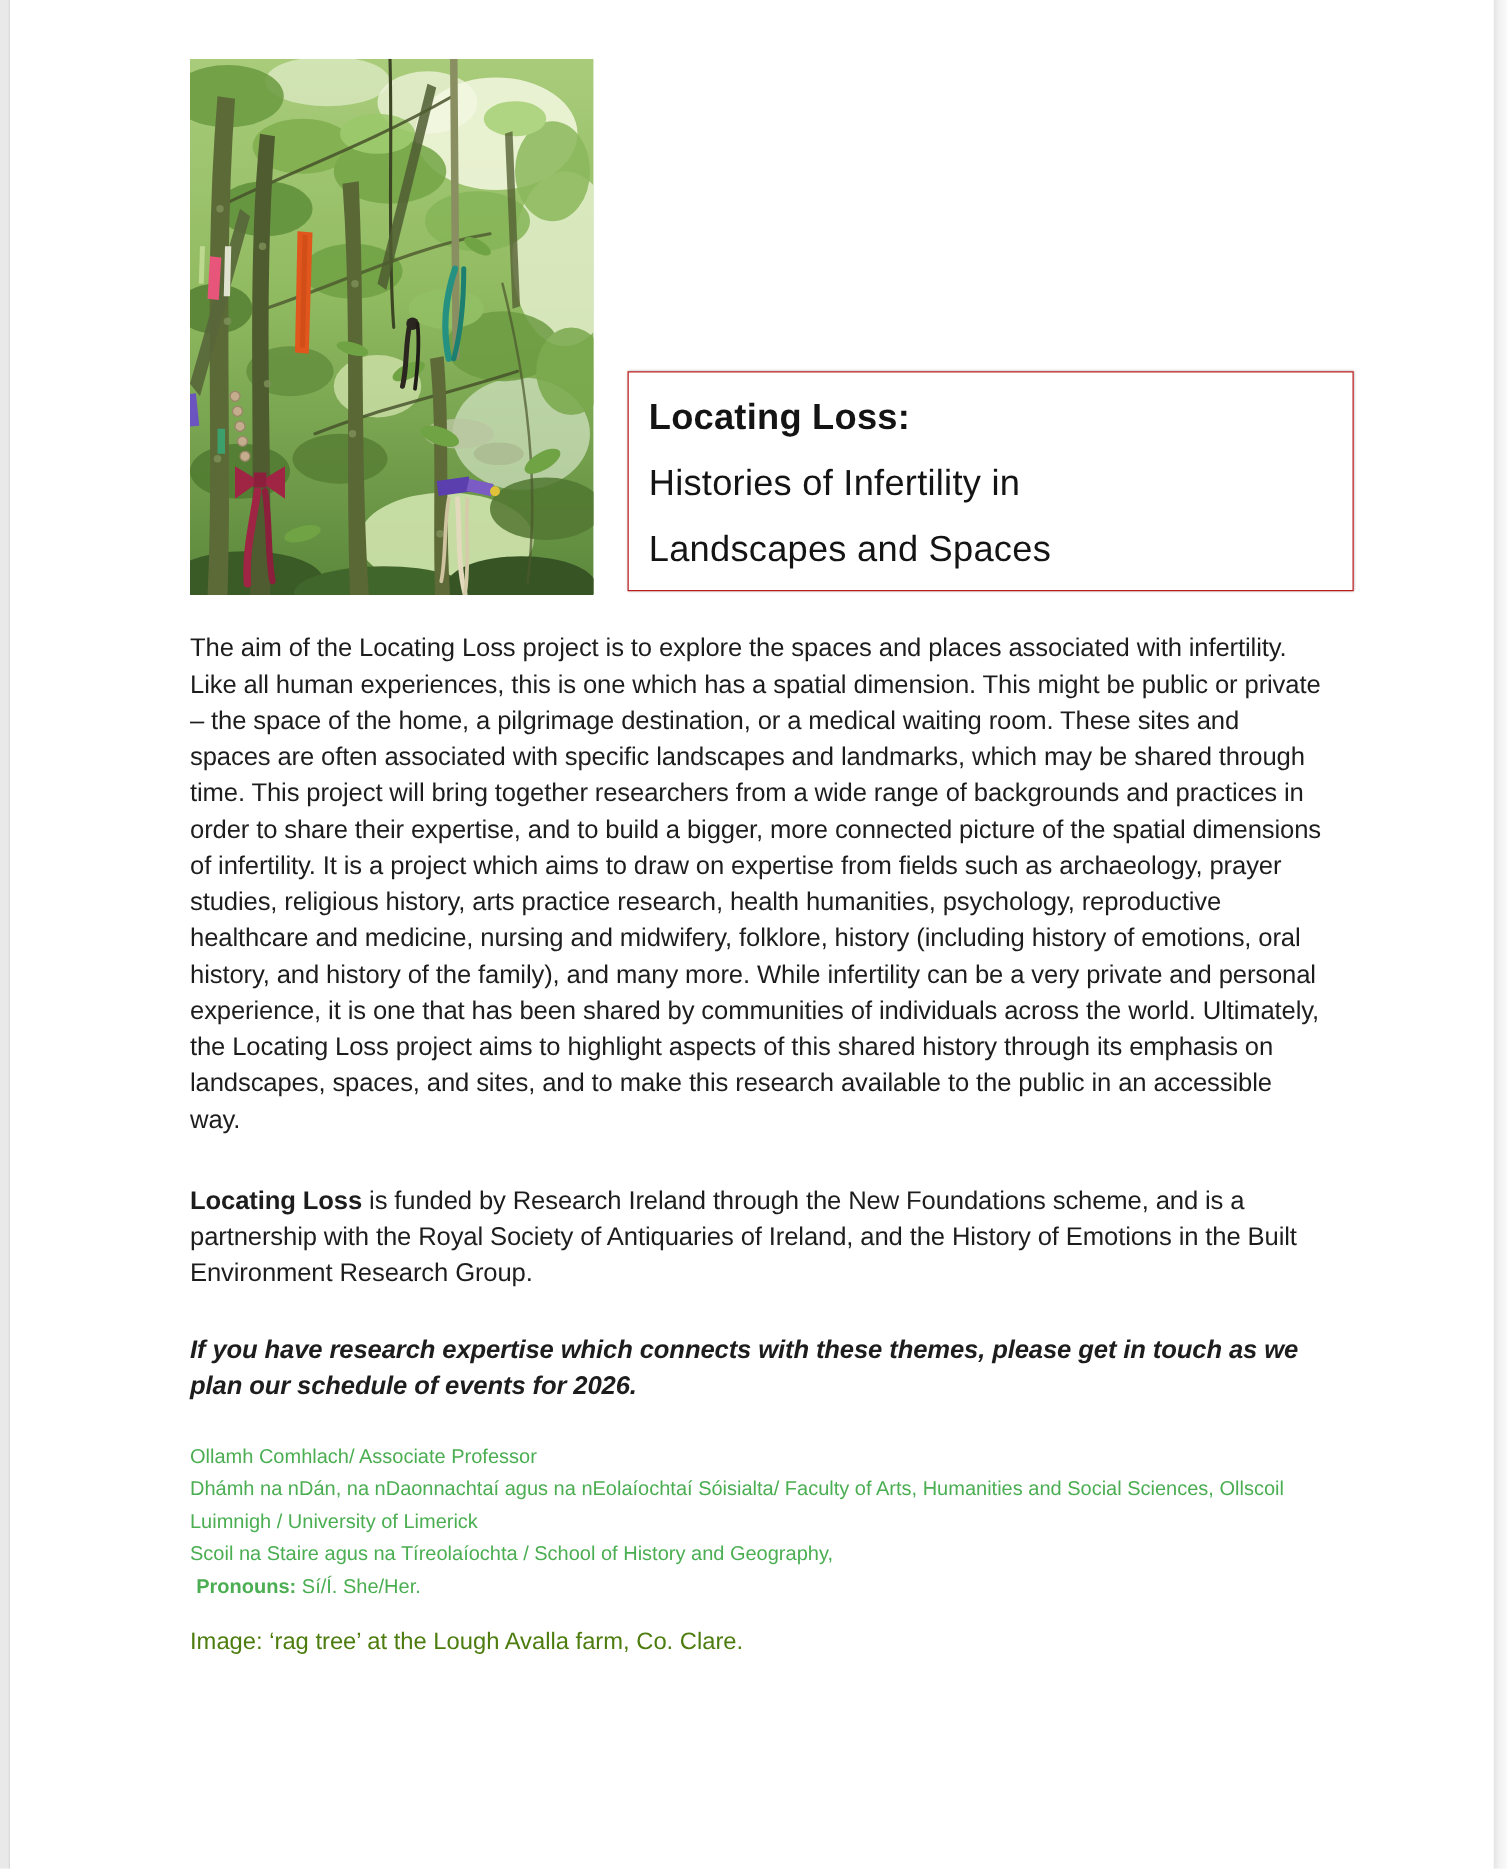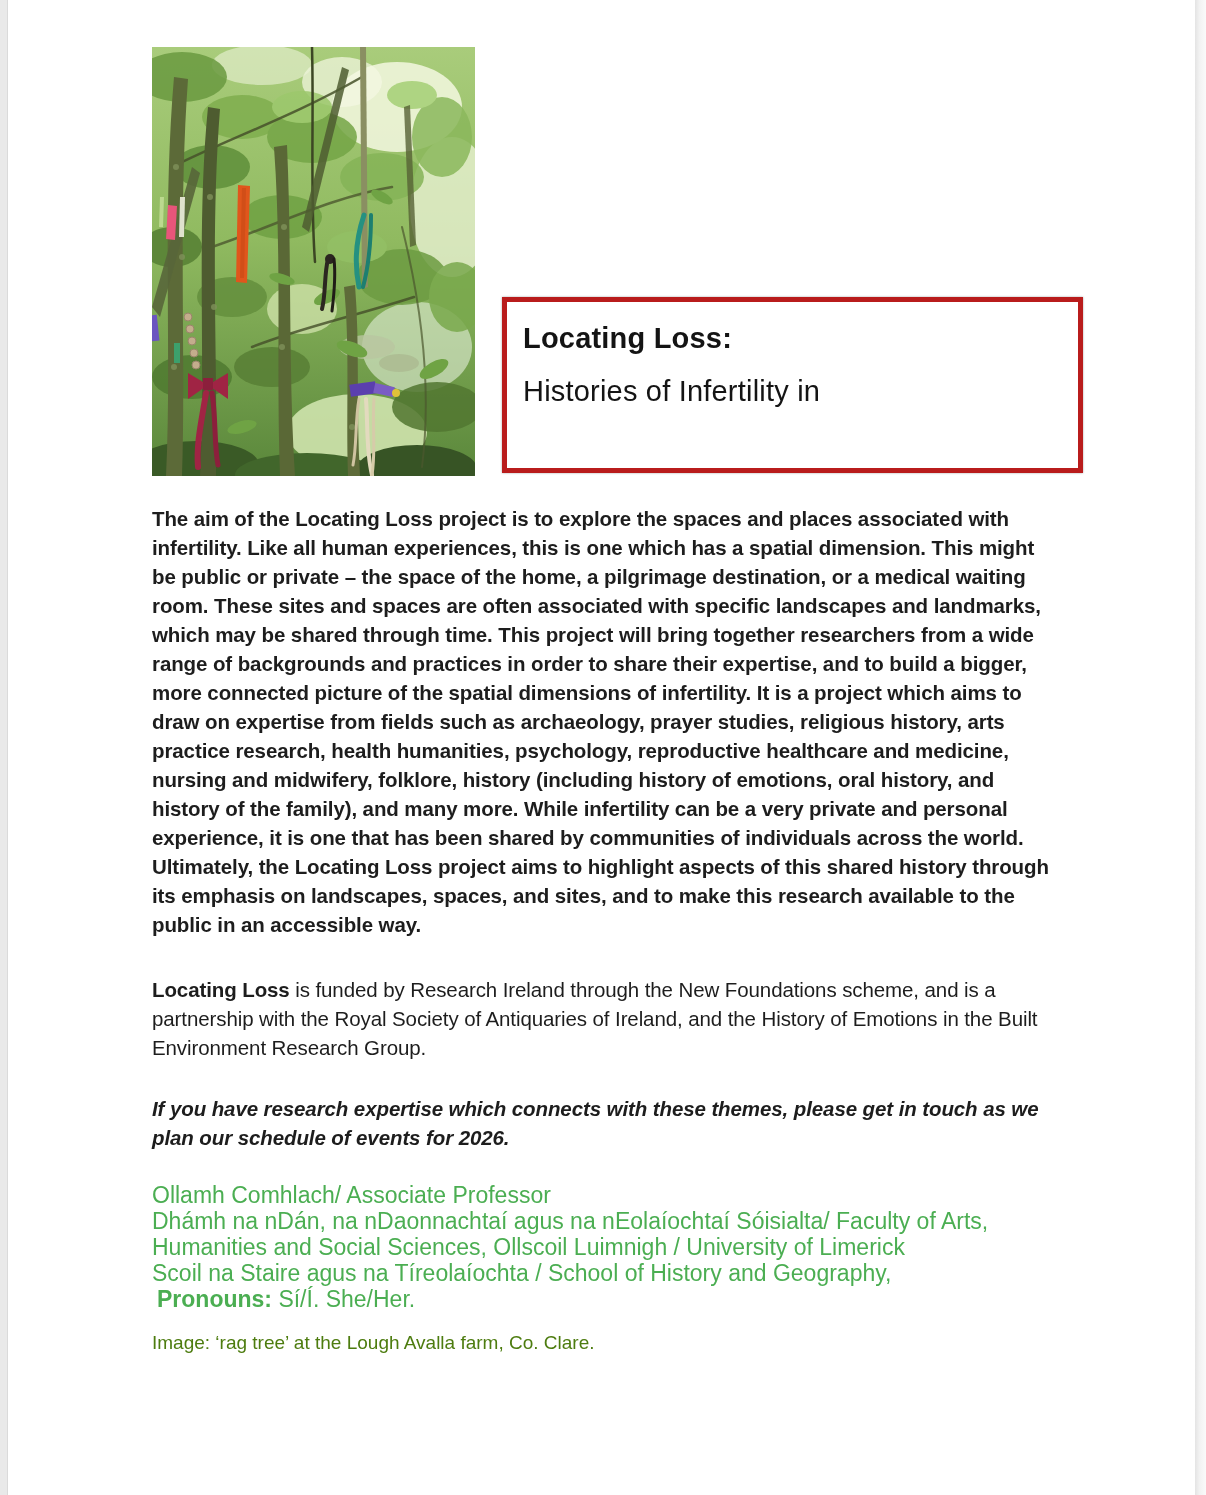--- a/index.html
+++ b/index.html
@@ -18,44 +18,44 @@
     position: absolute; right: 0; top: 0; width: 11px; height: 1495px;
     background: linear-gradient(90deg, #e4e4e4 0%, #f2f2f2 40%, #fafafa 100%);
   }
   .photo {
     position: absolute; left: 152px; top: 47px; width: 323px; height: 429px;
     overflow: hidden;
   }
   .photo svg { display: block; }
   .title-box {
     position: absolute; left: 502px; top: 297px; width: 581px; height: 176px;
-    border: 5px solid #b91c1c;
+    border: 1px solid #b91c1c;
     box-shadow: 0 0 2px rgba(0,0,0,0.35);
     background: #ffffff;
     box-sizing: border-box;
     padding: 10px 0 0 16px;
   }
   .title-line {
     font-size: 29px; line-height: 53px; color: #141414;
     letter-spacing: 0.2px; white-space: nowrap;
   }
   .title-line.bold { font-weight: 700; }
   .content {
     position: absolute; left: 152px; top: 504px; width: 908px;
     font-size: 20.5px; line-height: 29px; color: #1d1d1d;
     letter-spacing: -0.1px;
   }
   .content p { margin: 0; }
-  .para-intro   { margin-bottom: 36px !important; font-weight: bold; }
+  .para-intro   { margin-bottom: 36px !important; }
   .para-funding { margin-bottom: 32px !important; }
   .para-cta     { margin-bottom: 30px !important; font-weight: 700; font-style: italic; }
   .para-pi      { margin-bottom: 21px !important; }
   .green-block {
     width: 890px;
-    font-size: 23px; line-height: 26px;
+    font-size: 16px; line-height: 26px;
     color: #4bae52; letter-spacing: 0;
     margin-bottom: 18px;
     margin-top: 16px;
   }
   .pronouns-line { padding-left: 5px; }
   .pronouns-line strong { font-weight: 700; }
   .caption {
     font-size: 19px; line-height: 26px; color: #4d7c0f; letter-spacing: 0;
   }
   a.email-link {
@@ -183,20 +183,21 @@
         <circle cx="44" cy="318" r="4"></circle>
     </g>
     <rect x="-2" y="268" width="8" height="26" fill="#6b54c0" transform="rotate(-6 2 280)"></rect>
     <rect x="22" y="296" width="6" height="20" fill="#3ca06c"></rect>
   </svg>
 </div>
 
 <div class="title-box">
   <div class="title-line bold">Locating Loss:</div>
   <div class="title-line">Histories of Infertility in</div>
+  <div class="title-line">Landscapes and Spaces</div>
 </div>
 
 <div class="content">
   <p class="para-intro">The aim of the Locating Loss project is to explore the spaces and places associated with infertility. Like all human experiences, this is one which has a spatial dimension. This might be public or private – the space of the home, a pilgrimage destination, or a medical waiting room. These sites and spaces are often associated with specific landscapes and landmarks, which may be shared through time. This project will bring together researchers from a wide range of backgrounds and practices in order to share their expertise, and to build a bigger, more connected picture of the spatial dimensions of infertility. It is a project which aims to draw on expertise from fields such as archaeology, prayer studies, religious history, arts practice research, health humanities, psychology, reproductive healthcare and medicine, nursing and midwifery, folklore, history (including history of emotions, oral history, and history of the family), and many more. While infertility can be a very private and personal experience, it is one that has been shared by communities of individuals across the world. Ultimately, the Locating Loss project aims to highlight aspects of this shared history through its emphasis on landscapes, spaces, and sites, and to make this research available to the public in an accessible way.</p>
 
   <p class="para-funding"><strong>Locating Loss</strong><span> is funded by Research Ireland through the New Foundations scheme, and is a partnership with the Royal Society of Antiquaries of Ireland, and the History of Emotions in the Built Environment Research Group.</span></p>
 
   <p class="para-cta">If you have research expertise which connects with these themes, please get in touch as we plan our schedule of events for 2026.</p>
 
 

